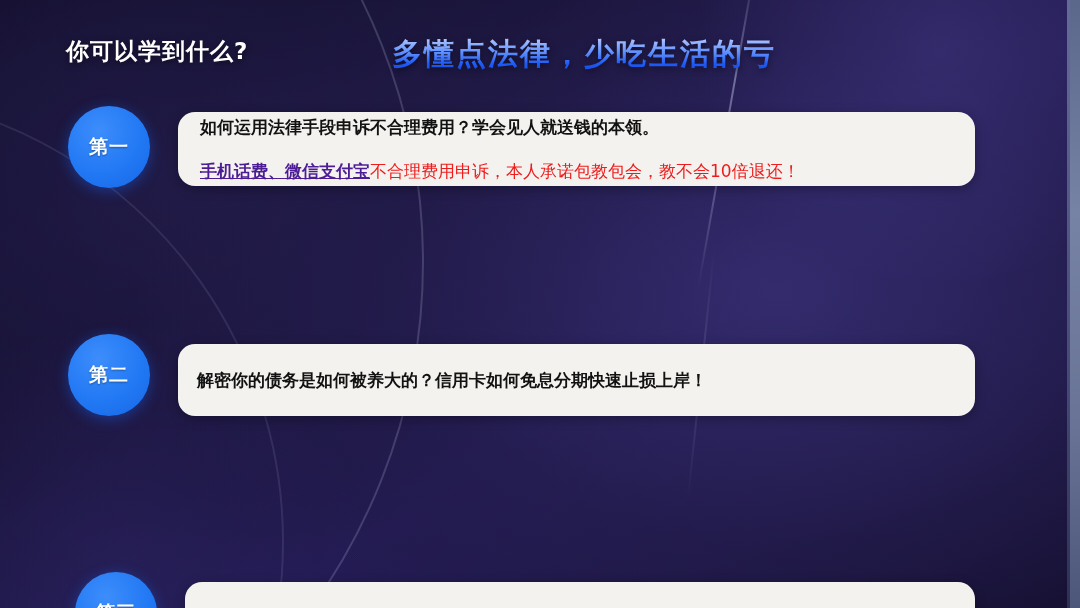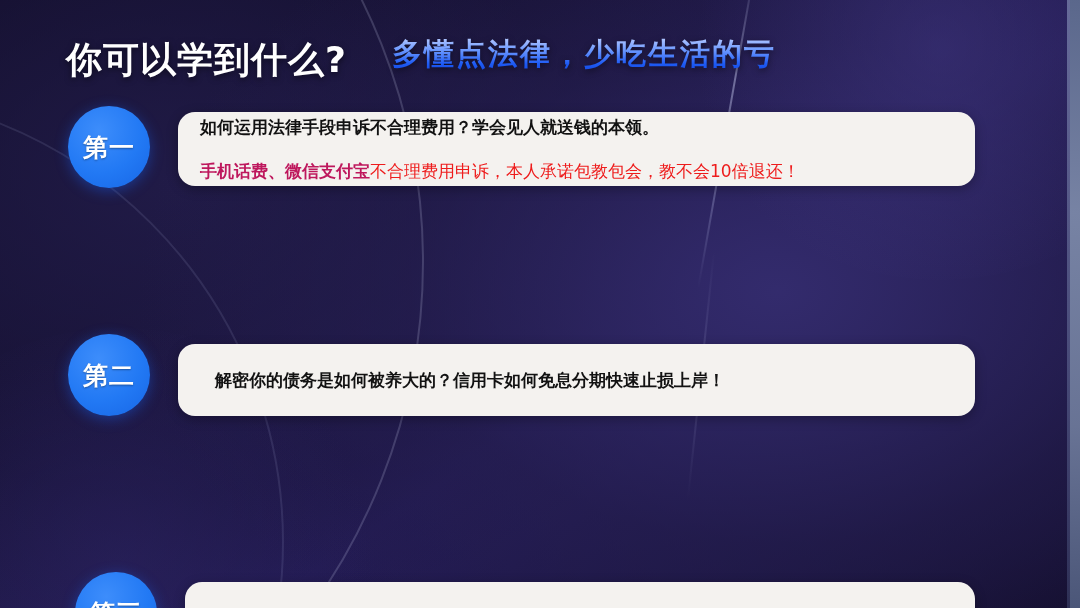--- a/index.html
+++ b/index.html
@@ -86,21 +86,21 @@
   
   .header {
     position: absolute;
     left: 0; top: 36px;
     width: 100%;
     height: 56px;
   }
   .title-left {
     position: absolute;
     left: 66px; top: 0;
-    font-size: 36px;
+    font-size: 23px;
     font-weight: bold;
     color: #ffffff;
     letter-spacing: 1px;
     text-shadow: 0 2px 6px rgba(0,0,0,.55);
     white-space: nowrap;
   }
   .title-right {
     position: absolute;
     left: 392px; top: -2px;
     font-size: 30px;
@@ -124,21 +124,21 @@
     width: 82px; height: 82px;
     border-radius: 50%;
     background: radial-gradient(circle at 38% 30%, #3d8dfb 0%, #2279f4 55%, #1766e6 100%);
     box-shadow: 0 3px 14px rgba(25,95,235,.45);
     display: flex;
     align-items: center;
     justify-content: center;
   }
   .badge-label {
     color: #ffffff;
-    font-size: 25px;
+    font-size: 19px;
     font-weight: bold;
     letter-spacing: 1px;
     text-shadow: 0 1px 2px rgba(0,0,0,.35);
   }
   .card {
     position: absolute;
     background: #f4f2ef;
     border-radius: 17px;
     box-shadow: 0 3px 12px rgba(0,0,0,.30);
     display: flex;
@@ -152,30 +152,31 @@
     color: #121212;
     line-height: 1.45;
     white-space: nowrap;
   }
   .card-line.red {
     color: #ee1c1c;
     font-weight: normal;
   }
   .card-line.red b {
     font-weight: bold;
-    color: #be185d;
+    color: #4c1d95;
+    text-decoration: underline;
   }
 
   
   .row1 .badge { left: 68px; top: 2px; }
   .row1 .card  { left: 178px; top: 8px; width: 797px; height: 74px; padding: 0 22px; }
   .row1 .card-line:first-child { margin-bottom: 19px; }
 
   .row2 .badge { left: 68px; top: 112px; font-family: Liberation Serif, serif; }
-  .row2 .card  { left: 178px; top: 122px; width: 797px; height: 72px; padding: 0 37px; }
+  .row2 .card  { left: 178px; top: 122px; width: 797px; height: 72px; padding: 0 19px; }
 
   .row3 .badge { left: 75px; top: 232px; }
   .row3 .card  { left: 185px; top: 242px; width: 790px; height: 72px; padding: 0 30px; }
 
   .stack { position: absolute; left: 0; top: 104px; width: 100%; height: 460px; }
 </style>
 </head>
 <body>
 
 <div class="slide">

